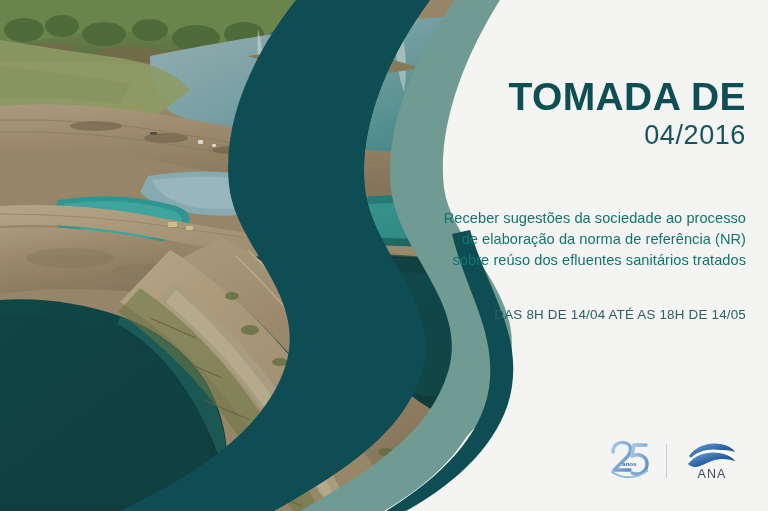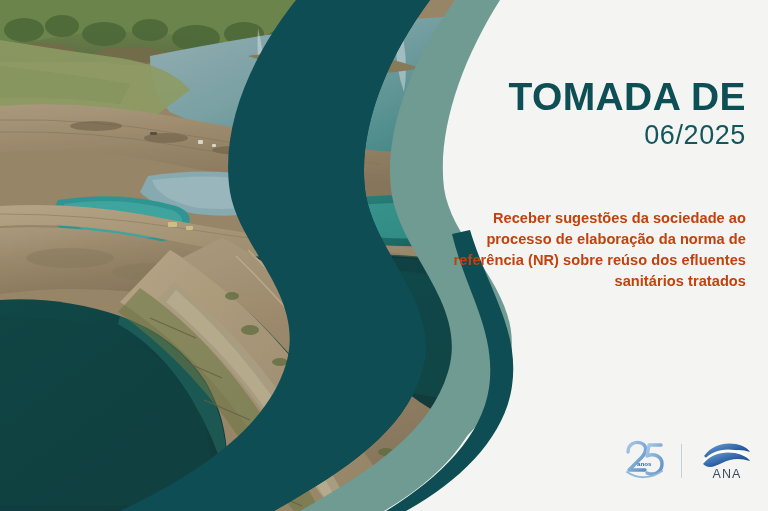--- a/index.html
+++ b/index.html
@@ -70,43 +70,42 @@
     font-size:27px;
     font-weight:300;
     letter-spacing:.6px;
     color:#14565c;
   }
 
   .description {
     position:absolute; right:22px; top:208px; width:305px;
     font-size:14.6px;
     line-height:1.45;
-    color:#c2410c;
+    color:#0f766e;
     letter-spacing:.05px;
-    font-weight:bold;
   }
 
   .cta { position:absolute; right:22px; top:305px; width:305px; }
   .cta-head {
     font-size:13.2px; font-weight:bold; letter-spacing:.35px;
     color:#14565c; text-transform:uppercase;
   }
   .cta-when {
     margin-top:2px;
     font-size:13.4px; letter-spacing:.2px; color:#2d6064;
     text-transform:uppercase;
   }
   .cta-link {
     margin-top:2px;
     font-size:13.8px; letter-spacing:.1px; color:#2d6064;
   }
 
   
   .logos {
-    position:absolute; right:10px; bottom:26px;
+    position:absolute; right:25px; bottom:26px;
     display:flex; align-items:center; gap:14px;
   }
   .logo-divider { width:1px; height:34px; background:#c6ced6; }
 </style>
 </head>
 <body>
 
 <div id="poster">
 
   <div class="paper"></div>
@@ -344,26 +343,27 @@
              C410 478 452 436 459 388
              C467 332 436 292 424 236 Z" fill="#6f9b92"></path>
   </svg>
 
   <div class="content">
 
     <div class="title-block">
       <h1 class="title">
         <span>TOMADA DE</span>
       </h1>
-      <div class="edition">06/2025</div>
+      <div class="edition">04/2016</div>
     </div>
 
     <p class="description">Receber sugestões da sociedade ao processo de elaboração da norma de referência (NR) sobre reúso dos efluentes sanitários tratados</p>
 
     <div class="cta">
+      <div class="cta-when">DAS 8H DE 14/04 ATÉ AS 18H DE 14/05</div>
     </div>
 
     <div class="logos">
 
       <div>
         <svg width="46" height="42" viewBox="0 0 46 42" aria-hidden="true">
           <defs>
             <linearGradient id="annG" x1="0" y1="0" x2="1" y2="1">
               <stop offset="0%" stop-color="#a8c9e6"></stop>
               <stop offset="100%" stop-color="#5d8fc4"></stop>

